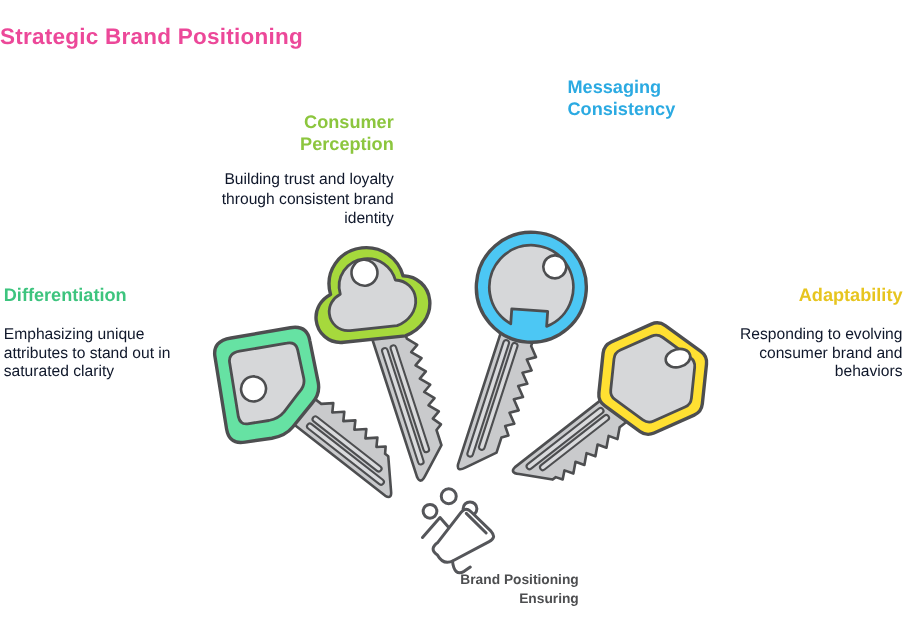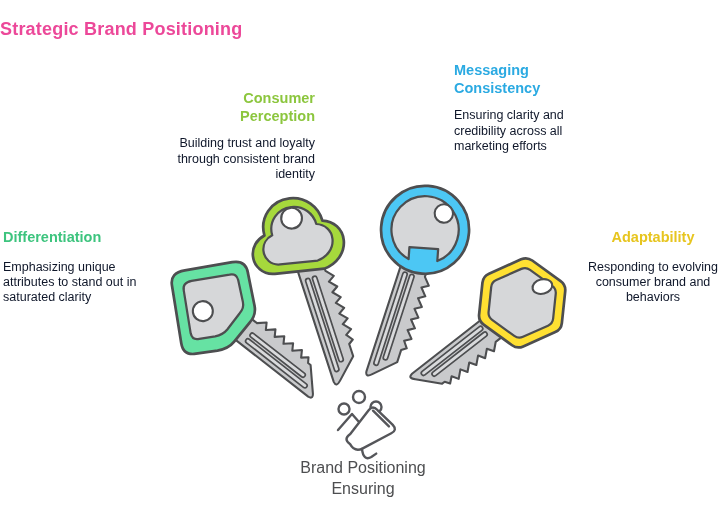--- a/index.html
+++ b/index.html
@@ -16,40 +16,40 @@
   .block{position:absolute;}
   .block .heading{font-size:14.5px; font-weight:bold; line-height:1.22;}
   .block .desc{font-size:12.5px; line-height:1.22; color:#0f172a;}
   .block-tl{left:163px; top:62px; width:152px; text-align:right;}
   .block-tl .heading{width:95px; margin-left:auto; margin-bottom:11px;margin-top:28px;}
   .block-tr{left:418px; top:62px; width:160px; text-align:left;margin-left:36px;}
   .block-tr .heading{width:105px; margin-bottom:11px;}
   .block-tr .desc{width:130px;}
   .block-l{left:3px; top:229px; width:142px; text-align:left;}
   .block-l .heading{margin-bottom:13px;}
-  .block-r{left:584px; top:229px; width:138px; text-align:center;}
+  .block-r{left:584px; top:229px; width:138px; text-align:right;}
   .block-r .heading{margin-bottom:13px;}
   .key{position:absolute; width:112px; height:224px; transform-origin:56px 53px;}
   .key-teal  {left:157px; top:254px; transform:rotate(-52deg);}
   .key-lime  {left:242px; top:180px; transform:rotate(-18deg);}
   .key-blue  {left:369px; top:177px; transform:rotate(18deg);}
   .key-yellow{left:466px; top:250px; transform:rotate(52deg);}
   .bladebody{fill:#c9cacc; stroke:#4d4e50; stroke-width:2.6; stroke-linejoin:round; stroke-linecap:round;}
   .groove{fill:#d9dadc; stroke:#4d4e50; stroke-width:2.1;}
   .headouter{stroke:#4d4e50; stroke-width:3.4; stroke-linejoin:round;}
   .headinner{fill:#d6d7d9; stroke:#4d4e50; stroke-width:2.8; stroke-linejoin:round;}
   .headinner-s76{fill:#d6d7d9; stroke:#4d4e50; stroke-width:3.7; stroke-linejoin:round;}
   .headinner-s78{fill:#d6d7d9; stroke:#4d4e50; stroke-width:3.6; stroke-linejoin:round;}
   .hole{fill:#ffffff; stroke:#4d4e50; stroke-width:2.6;}
   .center-icon{position:absolute; left:326px; top:386px;}
   .icon-stroke{stroke:#55565a; stroke-width:2.4; fill:none; stroke-linejoin:round; stroke-linecap:round;}
   .icon-fill{stroke:#55565a; stroke-width:2.4; fill:#ffffff; stroke-linejoin:round; stroke-linecap:round;}
   .center-label{
     position:absolute; left:263px; top:457px; width:200px;
-    text-align:center; font-size:16px; font-weight:normal;
+    text-align:right; font-size:11px; font-weight:bold;
     line-height:1.33; color:#4d4e50;
   }
 </style>
 </head>
 <body>
 
 <div class="canvas">
 
   <div class="page-title">Strategic Brand Positioning</div>
 
@@ -58,21 +58,20 @@
     <div class="desc">Emphasizing unique attributes to stand out in saturated clarity</div>
   </div>
 
   <div class="block block-tl">
     <div class="heading" style="color: rgb(140, 198, 62);">Consumer Perception</div>
     <div class="desc">Building trust and loyalty through consistent brand identity</div>
   </div>
 
   <div class="block block-tr">
     <div class="heading" style="color: rgb(43, 170, 226);">Messaging Consistency</div>
-    <div class="desc">Ensuring clarity and credibility across all marketing efforts</div>
   </div>
 
   <div class="block block-r">
     <div class="heading" style="color: rgb(231, 197, 31);">Adaptability</div>
     <div class="desc">Responding to evolving consumer brand and behaviors</div>
   </div>
 
   <svg width="0" height="0" style="position:absolute" aria-hidden="true">
     <defs>
       <g id="blade-short">

